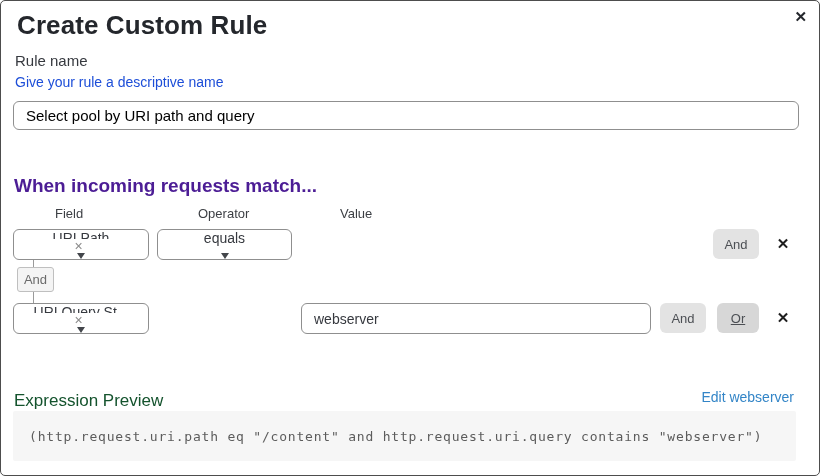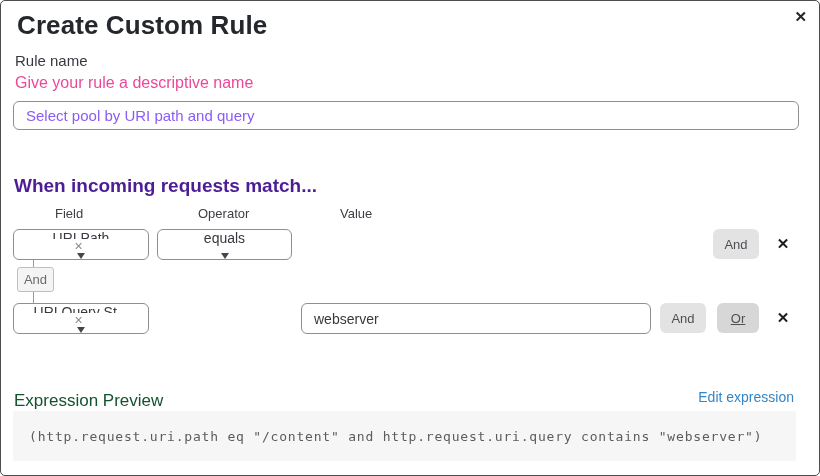--- a/index.html
+++ b/index.html
@@ -18,26 +18,26 @@
     font-size:26px; font-weight:700; color:#24272c;
     letter-spacing:0.1px;
   }
   .close-btn {
     position:absolute; right:10px; top:5px;
     background:none; border:none; padding:2px;
     font-size:15px; font-weight:700; color:#24272c;
     cursor:pointer; font-family:"Liberation Sans", sans-serif;
   }
   .rule-label { position:absolute; left:14px; top:51px; font-size:15px; color:#36393f; }
-  .rule-hint  { position:absolute; left:14px; top:73px; font-size:16px; color:#ec4899;text-align:center; }
+  .rule-hint  { position:absolute; left:14px; top:73px; font-size:14px; color:#1d4ed8;text-align:center; }
   .rule-input {
     position:absolute; left:12px; top:100px; box-sizing:border-box;
     width:786px; height:29px;
     border:1px solid #8f8f8f; border-radius:6px;
-    padding:0 12px; font-size:15px; color:#8b5cf6;
+    padding:0 12px; font-size:15px; color:#000000;
     font-family:"Liberation Sans", sans-serif;
     outline:none; background:#fff;
   }
   .match-heading {
     position:absolute; left:13px; top:174px;
     font-size:19px; font-weight:700; color:#4c1d95;
   }
   .col-label { position:absolute; top:205px; font-size:13px; color:#3c3f44;margin-left:40px; }
   .col-field { left:14px; }
   .col-operator { left:157px; }
@@ -152,16 +152,16 @@
     <span class="select-text">URI Query St...</span>
     <span class="clear-x">×</span>
     <span class="caret"></span>
   </div>
   <input class="val-input r2 val2" type="text" value="webserver" style="">
   <button class="conj-btn btn-and and2">And</button>
   <button class="conj-btn btn-or or2">Or</button>
   <button class="del-btn del2">✕</button>
 
   <div class="expr-label">Expression Preview</div>
-  <a class="expr-edit">Edit expression</a>
+  <a class="expr-edit">Edit webserver</a>
   <div class="code-block">(http.request.uri.path eq "/content" and http.request.uri.query contains "webserver")</div>
 
 </div>
 
 </body></html>

